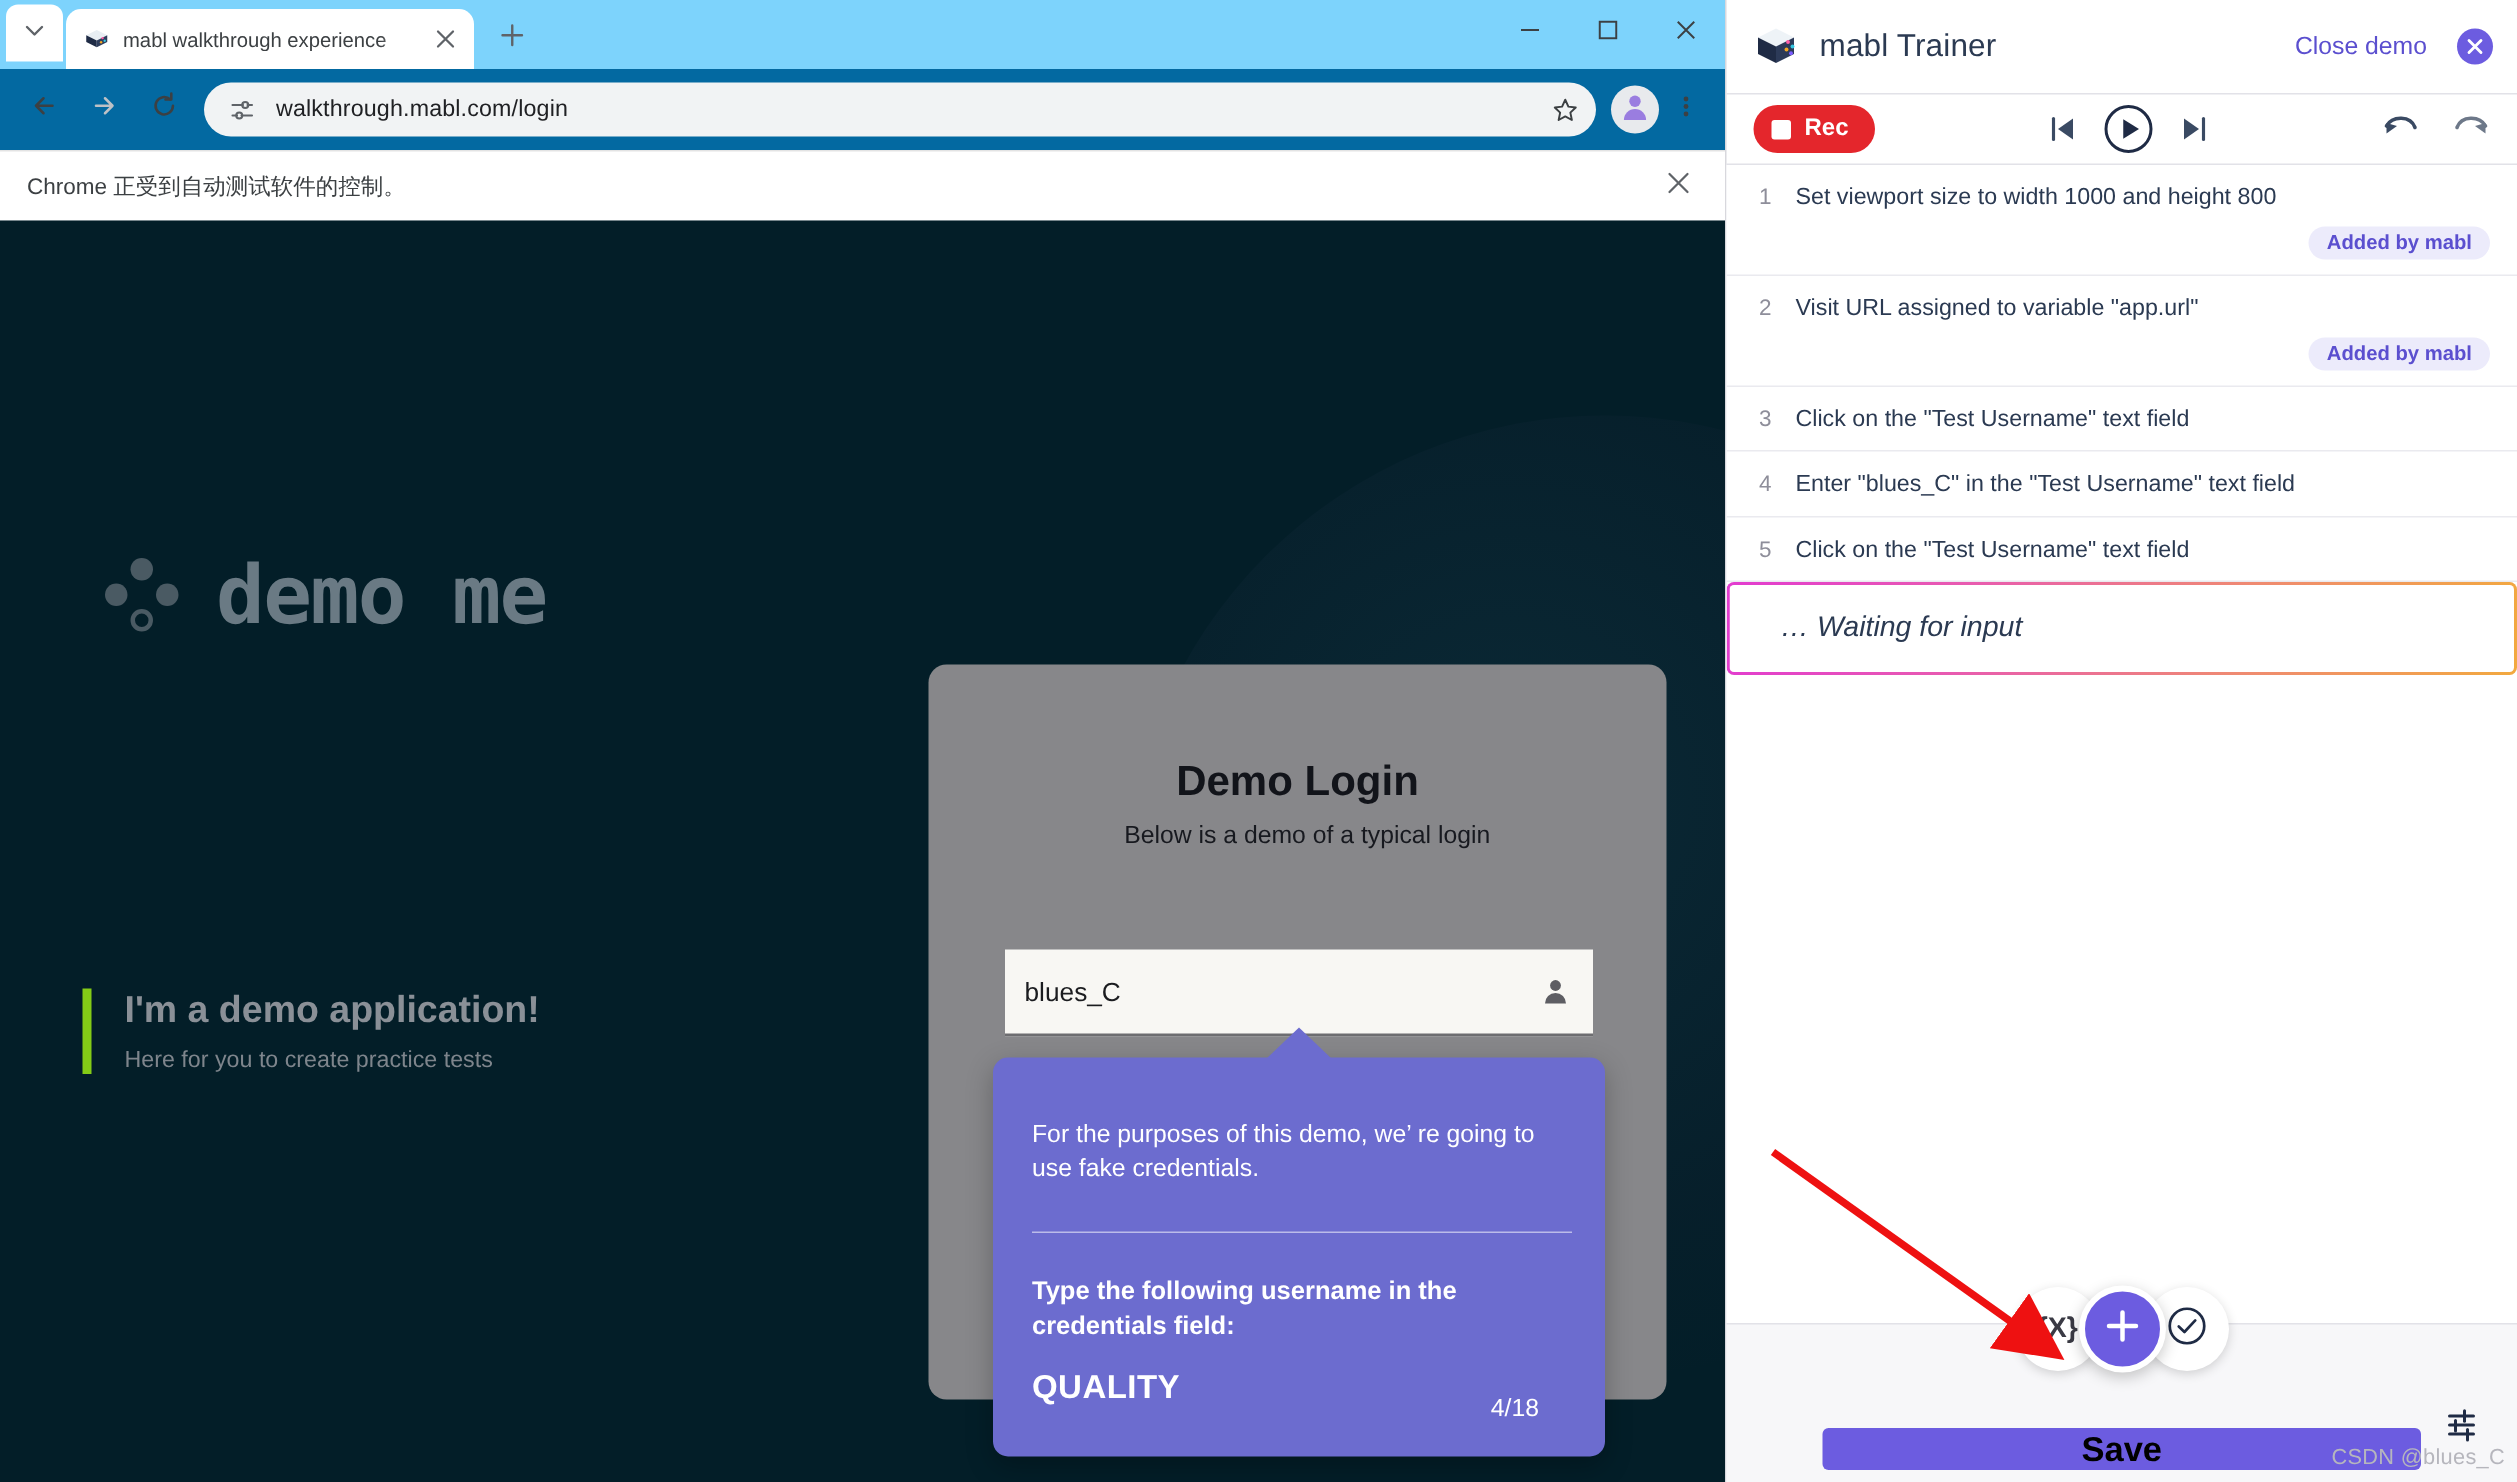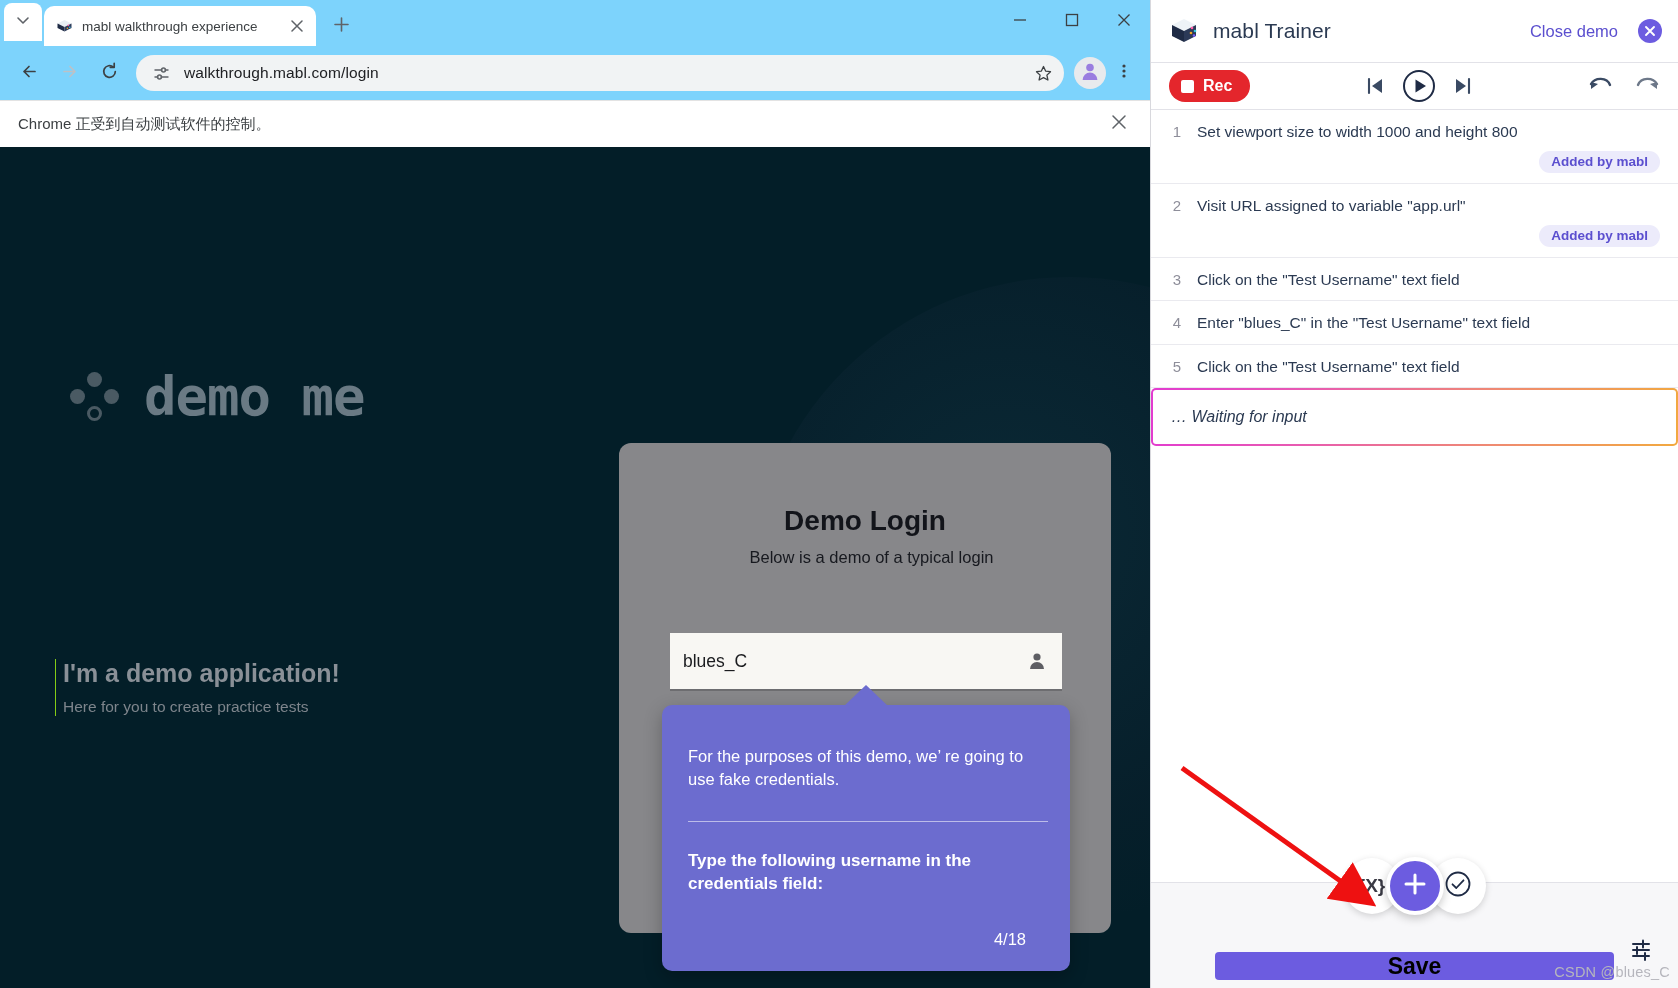--- a/index.html
+++ b/index.html
@@ -38,21 +38,21 @@
   .new-tab {
     position: absolute; left: 325px; top: 10px; width: 32px; height: 32px;
     display: flex; align-items: center; justify-content: center; border-radius: 50%;
   }
   .new-tab svg { width: 17px; height: 17px; }
 
   .wincontrols { position: absolute; right: 0; top: 0; display: flex; height: 44px; }
   .wc { width: 52px; height: 44px; display: flex; align-items: center; justify-content: center; }
   .wc svg { width: 14px; height: 14px; }
 
-  .toolbar { height: 54px; background: #7dd3fc; display: flex; align-items: center; padding: 0 10px; gap: 2px; }
+  .toolbar { height: 54px; background: #0369a1; display: flex; align-items: center; padding: 0 10px; gap: 2px; }
   .tb-btn { width: 38px; height: 38px; border-radius: 50%; display: flex; align-items: center; justify-content: center; flex: 0 0 38px; }
   .tb-btn svg { width: 19px; height: 19px; }
   .omnibox {
     flex: 1 1 auto; height: 36px; background: #f1f3f4; border-radius: 18px;
     display: flex; align-items: center; padding: 0 6px 0 12px; gap: 10px; margin: 0 6px;
   }
   .omni-icon { width: 26px; height: 26px; display: flex; align-items: center; justify-content: center; flex: 0 0 26px; }
   .omni-icon svg { width: 17px; height: 17px; }
   .omni-url { flex: 1 1 auto; font-size: 15.5px; color: #202124; letter-spacing: .1px; }
   .omni-star { width: 30px; height: 30px; display: flex; align-items: center; justify-content: center; flex: 0 0 30px; }
@@ -83,21 +83,21 @@
   .logo-mark i { position: absolute; border-radius: 50%; background: #4a5a63; display: block; }
   .logo-mark i.d1 { width: 15px; height: 15px; left: 21px; top: 3px; }
   .logo-mark i.d2 { width: 15px; height: 15px; left: 4px; top: 20px; }
   .logo-mark i.d3 { width: 15px; height: 15px; left: 38px; top: 20px; }
   .logo-mark i.d4 { width: 15px; height: 15px; left: 21px; top: 37px; background: transparent; border: 3px solid #4a5a63; }
   .logo-text {
     font-family: "DejaVu Sans Mono", monospace;
     font-size: 54px; font-weight: 700; letter-spacing: -1px; color: #6a7a84;
     text-transform: lowercase;
   }
-  .tagline { position: absolute; left: 55px; top: 512px; border-left: 1px solid #84cc16; padding-left: 7px; }
+  .tagline { position: absolute; left: 55px; top: 512px; border-left: 6px solid #84cc16; padding-left: 22px; }
   .tagline h2 { font-size: 25px; font-weight: 700; color: #8a9097; margin-bottom: 10px; }
   .tagline p { font-size: 15.5px; color: #7e858c; }
 
   
   .login-card {
     position: absolute; left: 619px; top: 296px; width: 492px; height: 490px;
     background: #87878a; border-radius: 12px;
   }
   .login-title { text-align: center; font-size: 28px; font-weight: 700; color: #12141a; margin-top: 62px; }
   .login-sub { text-align: center; font-size: 16.5px; color: #17191f; margin-top: 11px; padding-left: 13px; }
@@ -170,21 +170,21 @@
   }
   .waiting {
     margin: 0; padding: 18px 18px; position: relative;
     background: #ffffff;
     border: 2px solid transparent;
     border-radius: 5px;
     background-image: linear-gradient(#fff, #fff), linear-gradient(100deg, #e23bd0 0%, #e85bb0 30%, #ef8a72 65%, #f2a93f 100%);
     background-origin: border-box;
     background-clip: padding-box, border-box;
   }
-  .waiting-text { font-size: 16px; color: #2b3a52; font-style: italic; }
+  .waiting-text { font-size: 19px; color: #2b3a52; font-style: italic; margin-left: 16px; }
 
   .tr-footer { position: relative; height: 106px; background: #f7f7f9; border-top: 1px solid #e2e2e8; }
   .fab-group { position: absolute; left: 50%; transform: translateX(-50%); top: -26px; display: flex; align-items: center; }
   .fab-side {
     width: 56px; height: 56px; border-radius: 50%; background: #fff;
     display: flex; align-items: center; justify-content: center;
     box-shadow: 0 2px 7px rgba(0,0,0,.16);
   }
   .fab-side.left { margin-right: -14px; }
   .fab-side.right { margin-left: -14px; }
@@ -379,20 +379,21 @@
                 </svg>
             </span>
           </div>
         </div>
       </div>
 
       <div class="tooltip">
         <div class="tt-p1">For the purposes of this demo, we’  re going to use fake credentials.</div>
         <div class="tt-rule"></div>
         <div class="tt-p2">Type the following username in the credentials field:</div>
+        <div class="tt-answer">QUALITY</div>
         <div class="tt-counter">4/18</div>
       </div>
 
     </div>
   </div>
 
   <div class="trainer">
 
     <div class="tr-header">
       <span class="mabl-logo">

